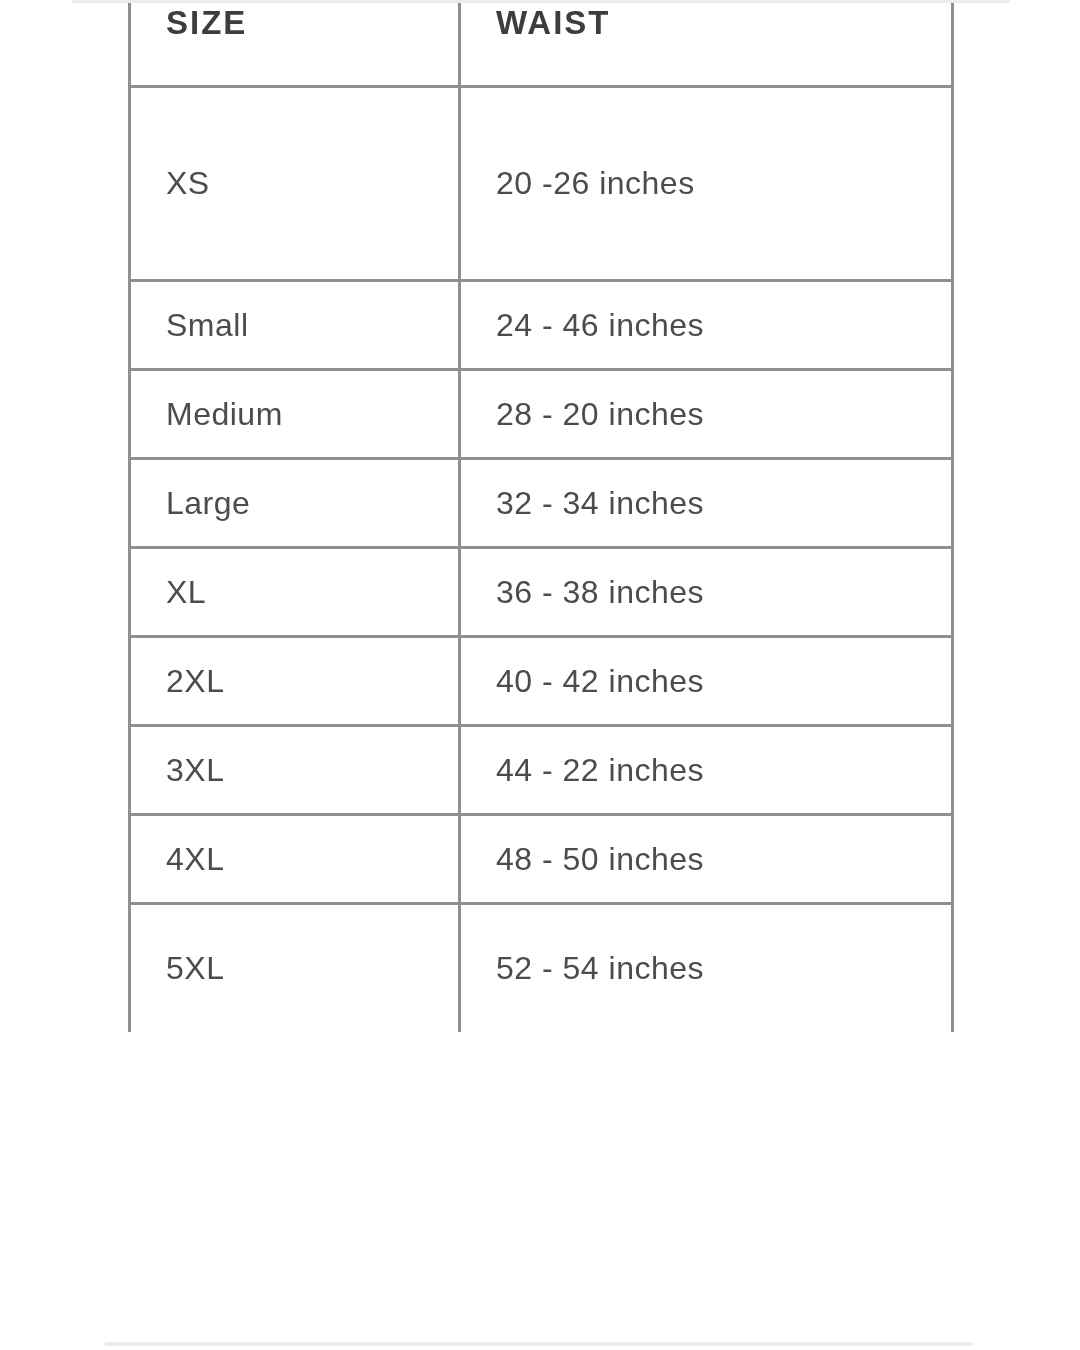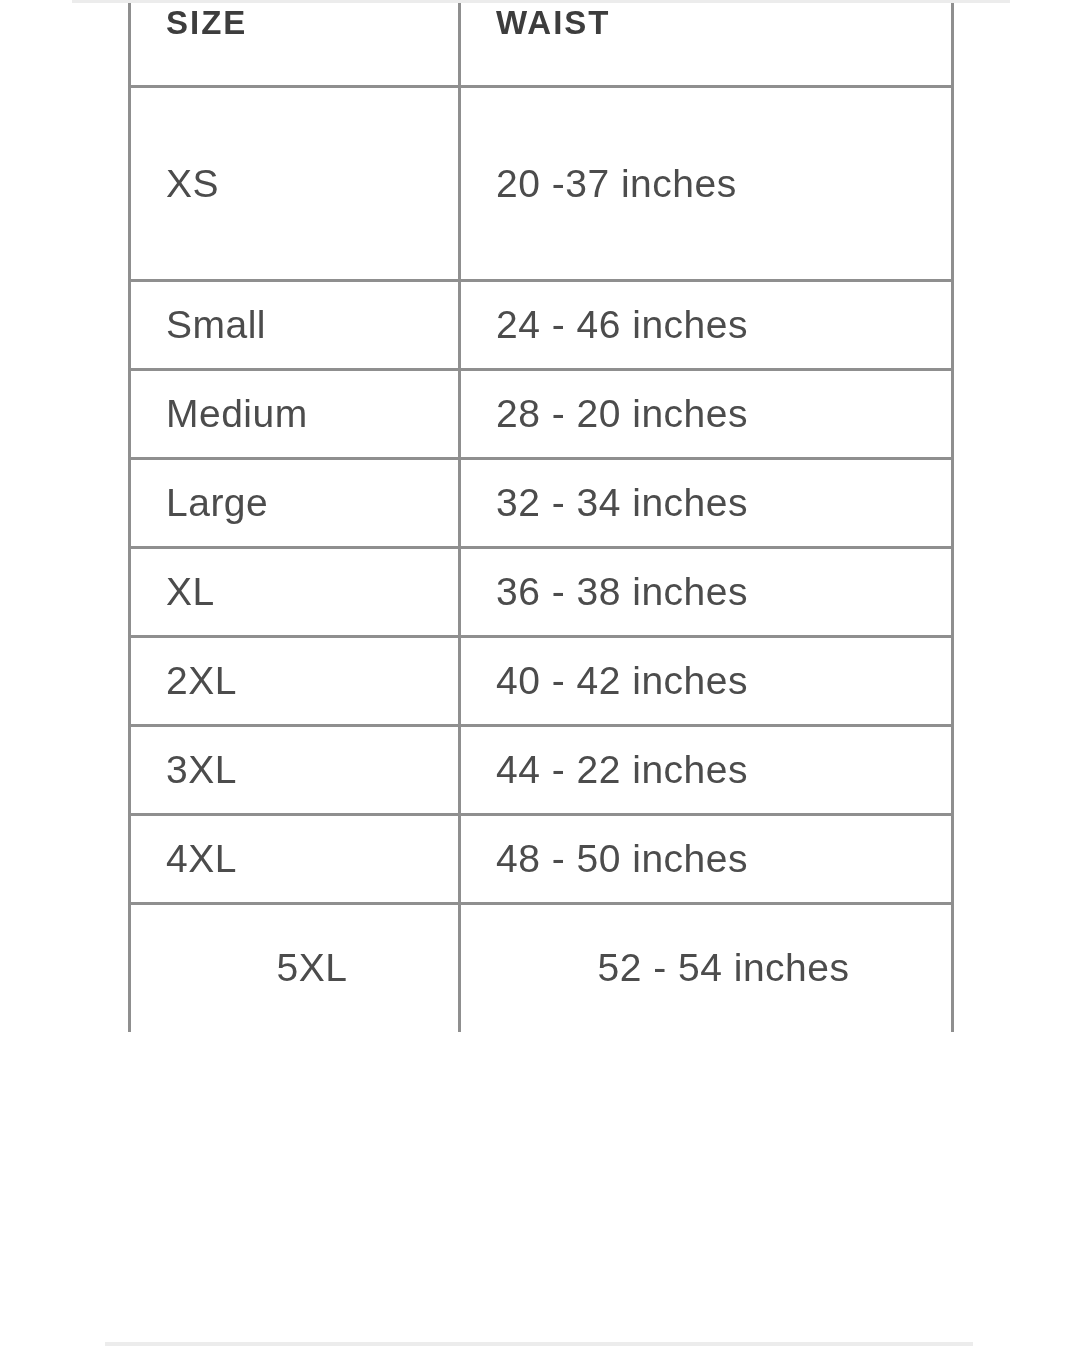--- a/index.html
+++ b/index.html
@@ -47,29 +47,29 @@
     background: var(--background);
   }
   .size-chart thead tr { height: 127px; }
   .size-chart th {
     font-size: 33px;
     font-weight: bold;
     letter-spacing: 2px;
     color: var(--header-text);
   }
   .size-chart td {
-    font-size: 39px;
+    font-size: 32px;
     font-weight: normal;
     letter-spacing: 0.5px;
     color: var(--body-text);
   }
   .size-chart tbody tr { height: 89px; }
   .size-chart tbody tr.tall { height: 194px; }
   .size-chart tbody tr.last { height: 128px; }
-  .size-chart tbody tr.last td { border-bottom: none; text-align: center; }
+  .size-chart tbody tr.last td { border-bottom: none; }
 </style>
 </head>
 <body>
 
 <div class="screen">
 
   <div class="hairline hairline-top"></div>
 
   <table class="size-chart">
     <colgroup>
@@ -78,21 +78,21 @@
     </colgroup>
     <thead>
       <tr class="header-row">
         <th>SIZE</th>
         <th>WAIST</th>
       </tr>
     </thead>
     <tbody>
       <tr class="tall">
         <td>XS</td>
-        <td>20 -37 inches</td>
+        <td>20 -26 inches</td>
       </tr>
       <tr>
         <td>Small</td>
         <td>24 - 46 inches</td>
       </tr>
       <tr>
         <td>Medium</td>
         <td>28 - 20 inches</td>
       </tr>
       <tr>

